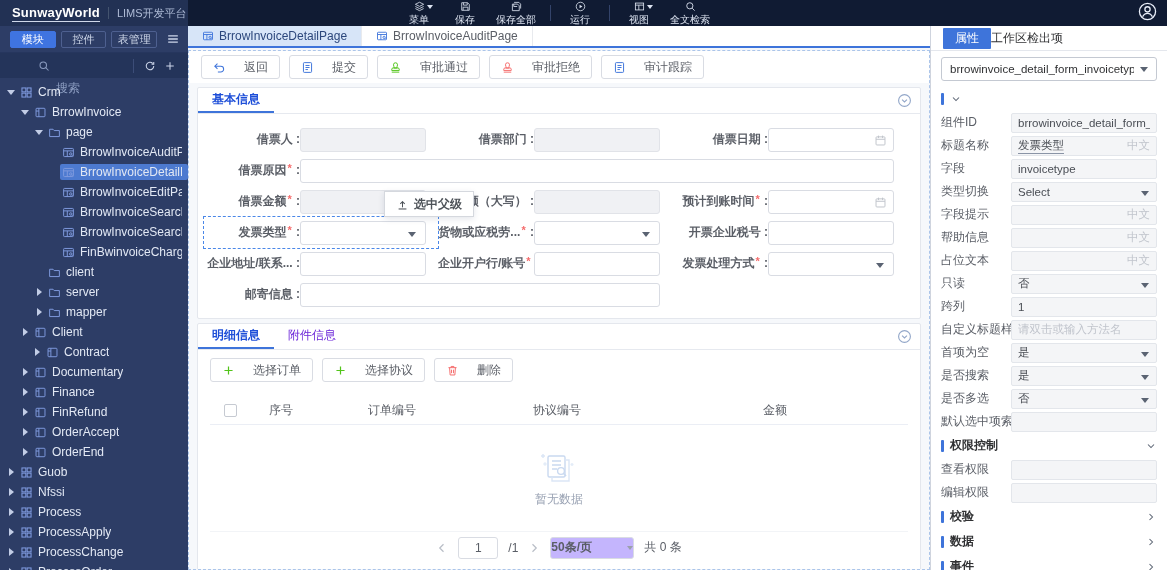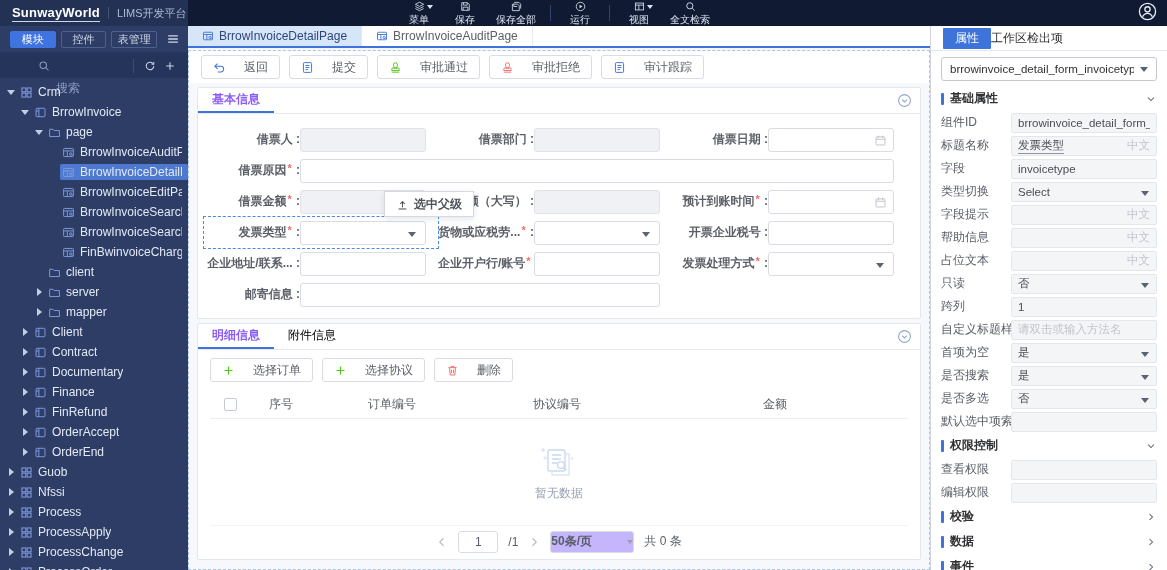--- a/index.html
+++ b/index.html
@@ -58,42 +58,42 @@
 .doc-tab .ic svg{width:12px;height:12px;}
 .doc-tab.active{background:#d7e5f8;color:#2c477c;}
 .canvas{position:absolute;left:0;top:24px;width:742px;height:520px;border:1px dashed #abc5ea;background:#f6f8fb;overflow:hidden;}
 .toolbar{height:32px;background:#fff;display:flex;align-items:center;gap:9px;padding:0 12px;}
 .tb{display:inline-flex;align-items:center;gap:18px;height:24px;padding:0 11px;background:#fff;border:1px solid #d9dce3;border-radius:3px;font-size:12px;color:#5a5e66;cursor:pointer;}
 .tb .ic svg{width:13px;height:13px;}
 .c-blue{color:#3e74da;}.c-green{color:#52c41a;}.c-red{color:#f56c6c;}
 
 .panel{margin:4px 8px 0 8px;background:#fff;border:1px solid #e4e7ed;border-radius:2px;position:relative;}
 .panel-hd{height:26px;border-bottom:1px solid #e6e9ef;display:flex;align-items:stretch;position:relative;}
-.ptab{display:flex;align-items:center;padding:0 14px;font-size:12px;color:#000000;cursor:pointer;border-bottom:2px solid transparent;}
-.ptab.active{color:#8b5cf6;font-weight:bold;border-bottom-color:#3e74da;}
+.ptab{display:flex;align-items:center;padding:0 14px;font-size:12px;color:#6d28d9;cursor:pointer;border-bottom:2px solid transparent;}
+.ptab.active{color:#1d4ed8;font-weight:bold;border-bottom-color:#3e74da;}
 .collapse{position:absolute;right:8px;top:5px;color:#93a7c9;cursor:pointer;}
 .collapse svg{width:15px;height:15px;}
 
 .form-grid{position:relative;display:grid;grid-template-columns:1fr 1fr 1fr;padding:10px 14px 8px 6px;font-weight:bold;}
 .field{display:flex;align-items:center;height:31px;padding-right:12px;}
 .field.span3{grid-column:1 / -1;}
 .field.span2{grid-column:span 2;}
 .field label{width:96px;flex:none;text-align:right;font-size:12px;color:#5a5e66;white-space:nowrap;overflow:hidden;}
 .req{color:#f56c6c;font-style:normal;margin:0 1px;vertical-align:top;font-size:11px;}
 .ctrl{flex:1;height:24px;border:1px solid #d9dce3;border-radius:3px;background:#fff;position:relative;min-width:0;}
 .ctrl.disabled{background:#f0f1f4;border-color:#e1e3e8;}
 .ctrl-ico{position:absolute;right:6px;top:5px;color:#c0c4cc;}
 .ctrl-ico svg{width:13px;height:13px;}
 .sel-caret{position:absolute;right:9px;top:10px;border-left:4.5px solid transparent;border-right:4.5px solid transparent;border-top:5px solid #5a6372;}
 .field.sel-design{outline:1px dashed #4a87e8;outline-offset:0px;}
 .float-tip{position:absolute;left:186px;top:77px;height:26px;background:#fff;border:1px solid #d5d8de;box-shadow:0 2px 6px rgba(30,50,90,.12);display:flex;align-items:center;gap:5px;padding:0 11px;font-size:12px;color:#4d5258;z-index:6;cursor:pointer;}
 .float-tip .ic svg{width:13px;height:13px;}
 
 .btn-row{display:flex;align-items:center;gap:9px;padding:8px 12px 7px 12px;}
-.tbl{margin:2px 12px;}
+.tbl{margin:8px 12px;}
 .tbl-hd{display:flex;align-items:center;height:28px;border-bottom:1px solid #ebeef5;color:#5a5e66;}
 .th{text-align:center;font-size:12px;white-space:nowrap;}
 .th.c-cb{width:40px;display:flex;justify-content:center;}
 .th.c-idx{width:62px;}
 .th.c-order{width:160px;}
 .th.c-agree{width:170px;}
 .th.c-amt{flex:1;}
 .cb{width:13px;height:13px;border:1px solid #c6cad2;border-radius:2px;background:#fff;cursor:pointer;}
 .tbl-bd{height:106px;display:flex;align-items:center;justify-content:center;}
 .empty{display:flex;flex-direction:column;align-items:center;gap:4px;color:#99a2b3;}
@@ -416,21 +416,21 @@
      <span class="tnode">
             <span class="ic">
               <svg viewBox="0 0 16 16" fill="none" stroke="currentColor" stroke-width="1.2">
                 <rect x="2.5" y="2.8" width="11" height="10.4" rx="1"></rect>
                 <path d="M6 2.8v10.4M2.5 6.2H6"></path>
               </svg>
             </span>
             <span class="tlabel">Client</span>
           </span>
    </div>
-        <div class="trow" style="padding-left:20px">
+        <div class="trow" style="padding-left:32px">
      <span class="arr right"></span>
      <span class="tnode">
             <span class="ic">
               <svg viewBox="0 0 16 16" fill="none" stroke="currentColor" stroke-width="1.2">
                 <rect x="2.5" y="2.8" width="11" height="10.4" rx="1"></rect>
                 <path d="M6 2.8v10.4M2.5 6.2H6"></path>
               </svg>
             </span>
             <span class="tlabel">Contract</span>
           </span>
@@ -889,21 +889,20 @@
       </div>
     <div class="insp-selector">
       <div class="comp-sel">
         <span class="v">brrowinvoice_detail_form_invoicetype [Select]</span>
         <span class="cv"></span>
       </div>
     </div>
     <div class="insp-body" id="insp-body">
         <div class="sec-hd">
      <span class="bar"></span>
-          <span class="t">基础属性</span>
      <span class="sec-arr ic">
             <svg viewBox="0 0 16 16" fill="none" stroke="currentColor" stroke-width="1.4">
               <path d="M4 6l4 4 4-4"></path>
             </svg>
           </span>
    </div>
         <div class="prow">
      <span class="plabel">组件ID</span>
      <div class="pctrl">
        <span class="pval">brrowinvoice_detail_form_invoic</span>

